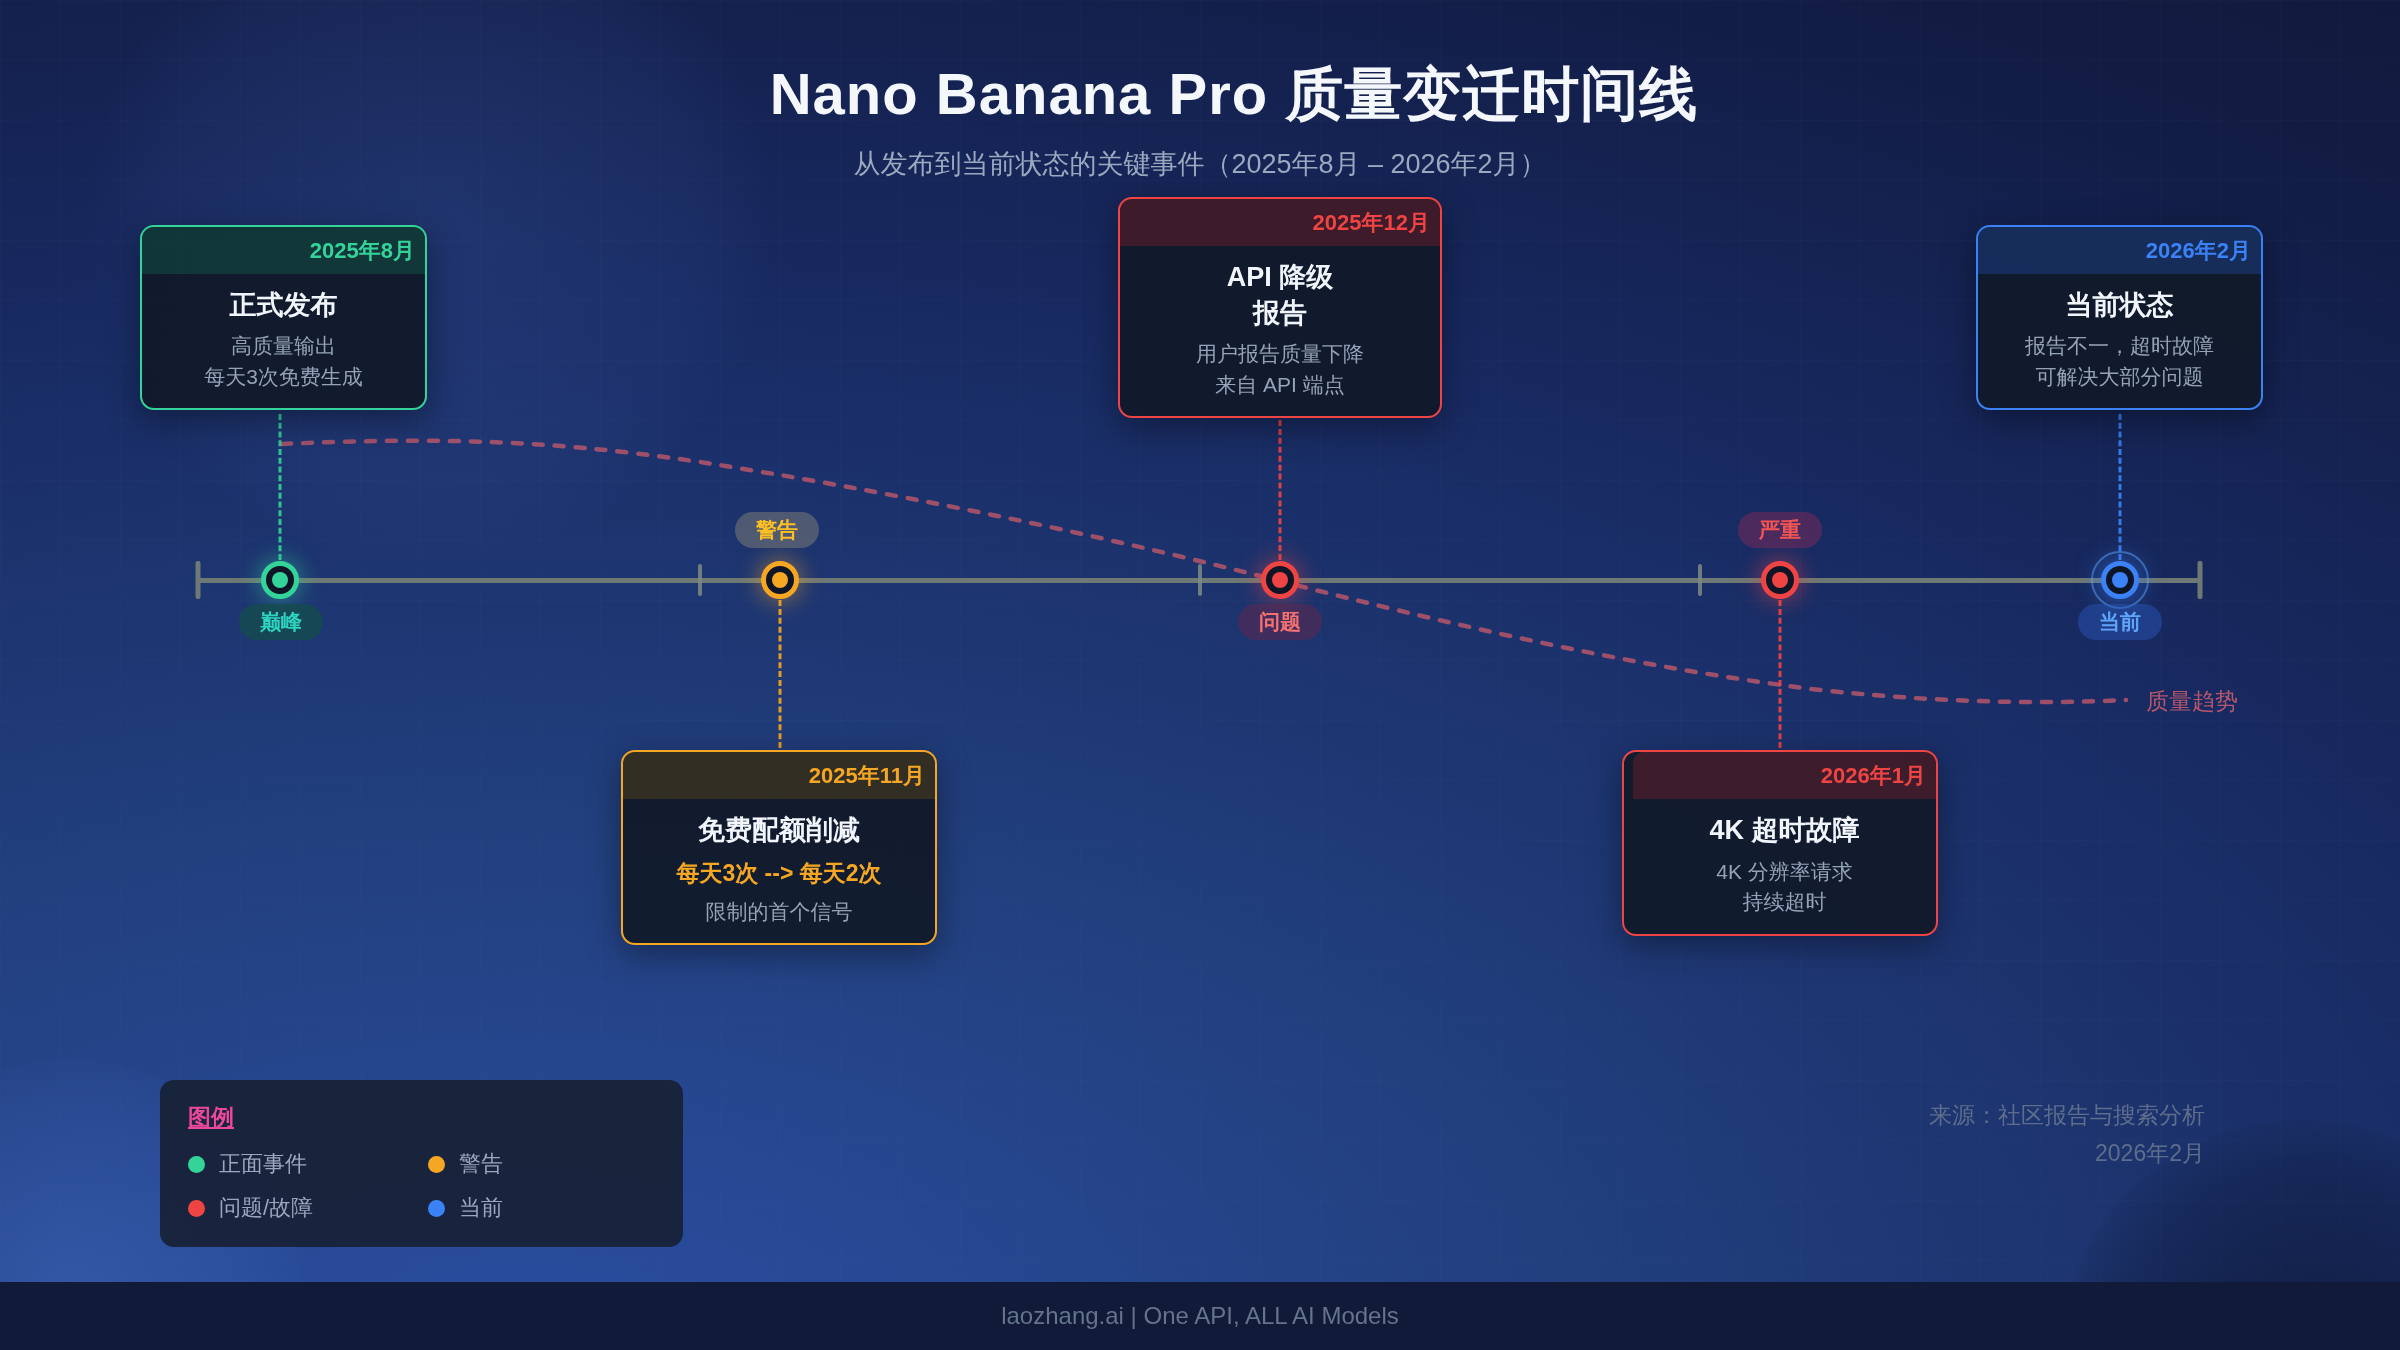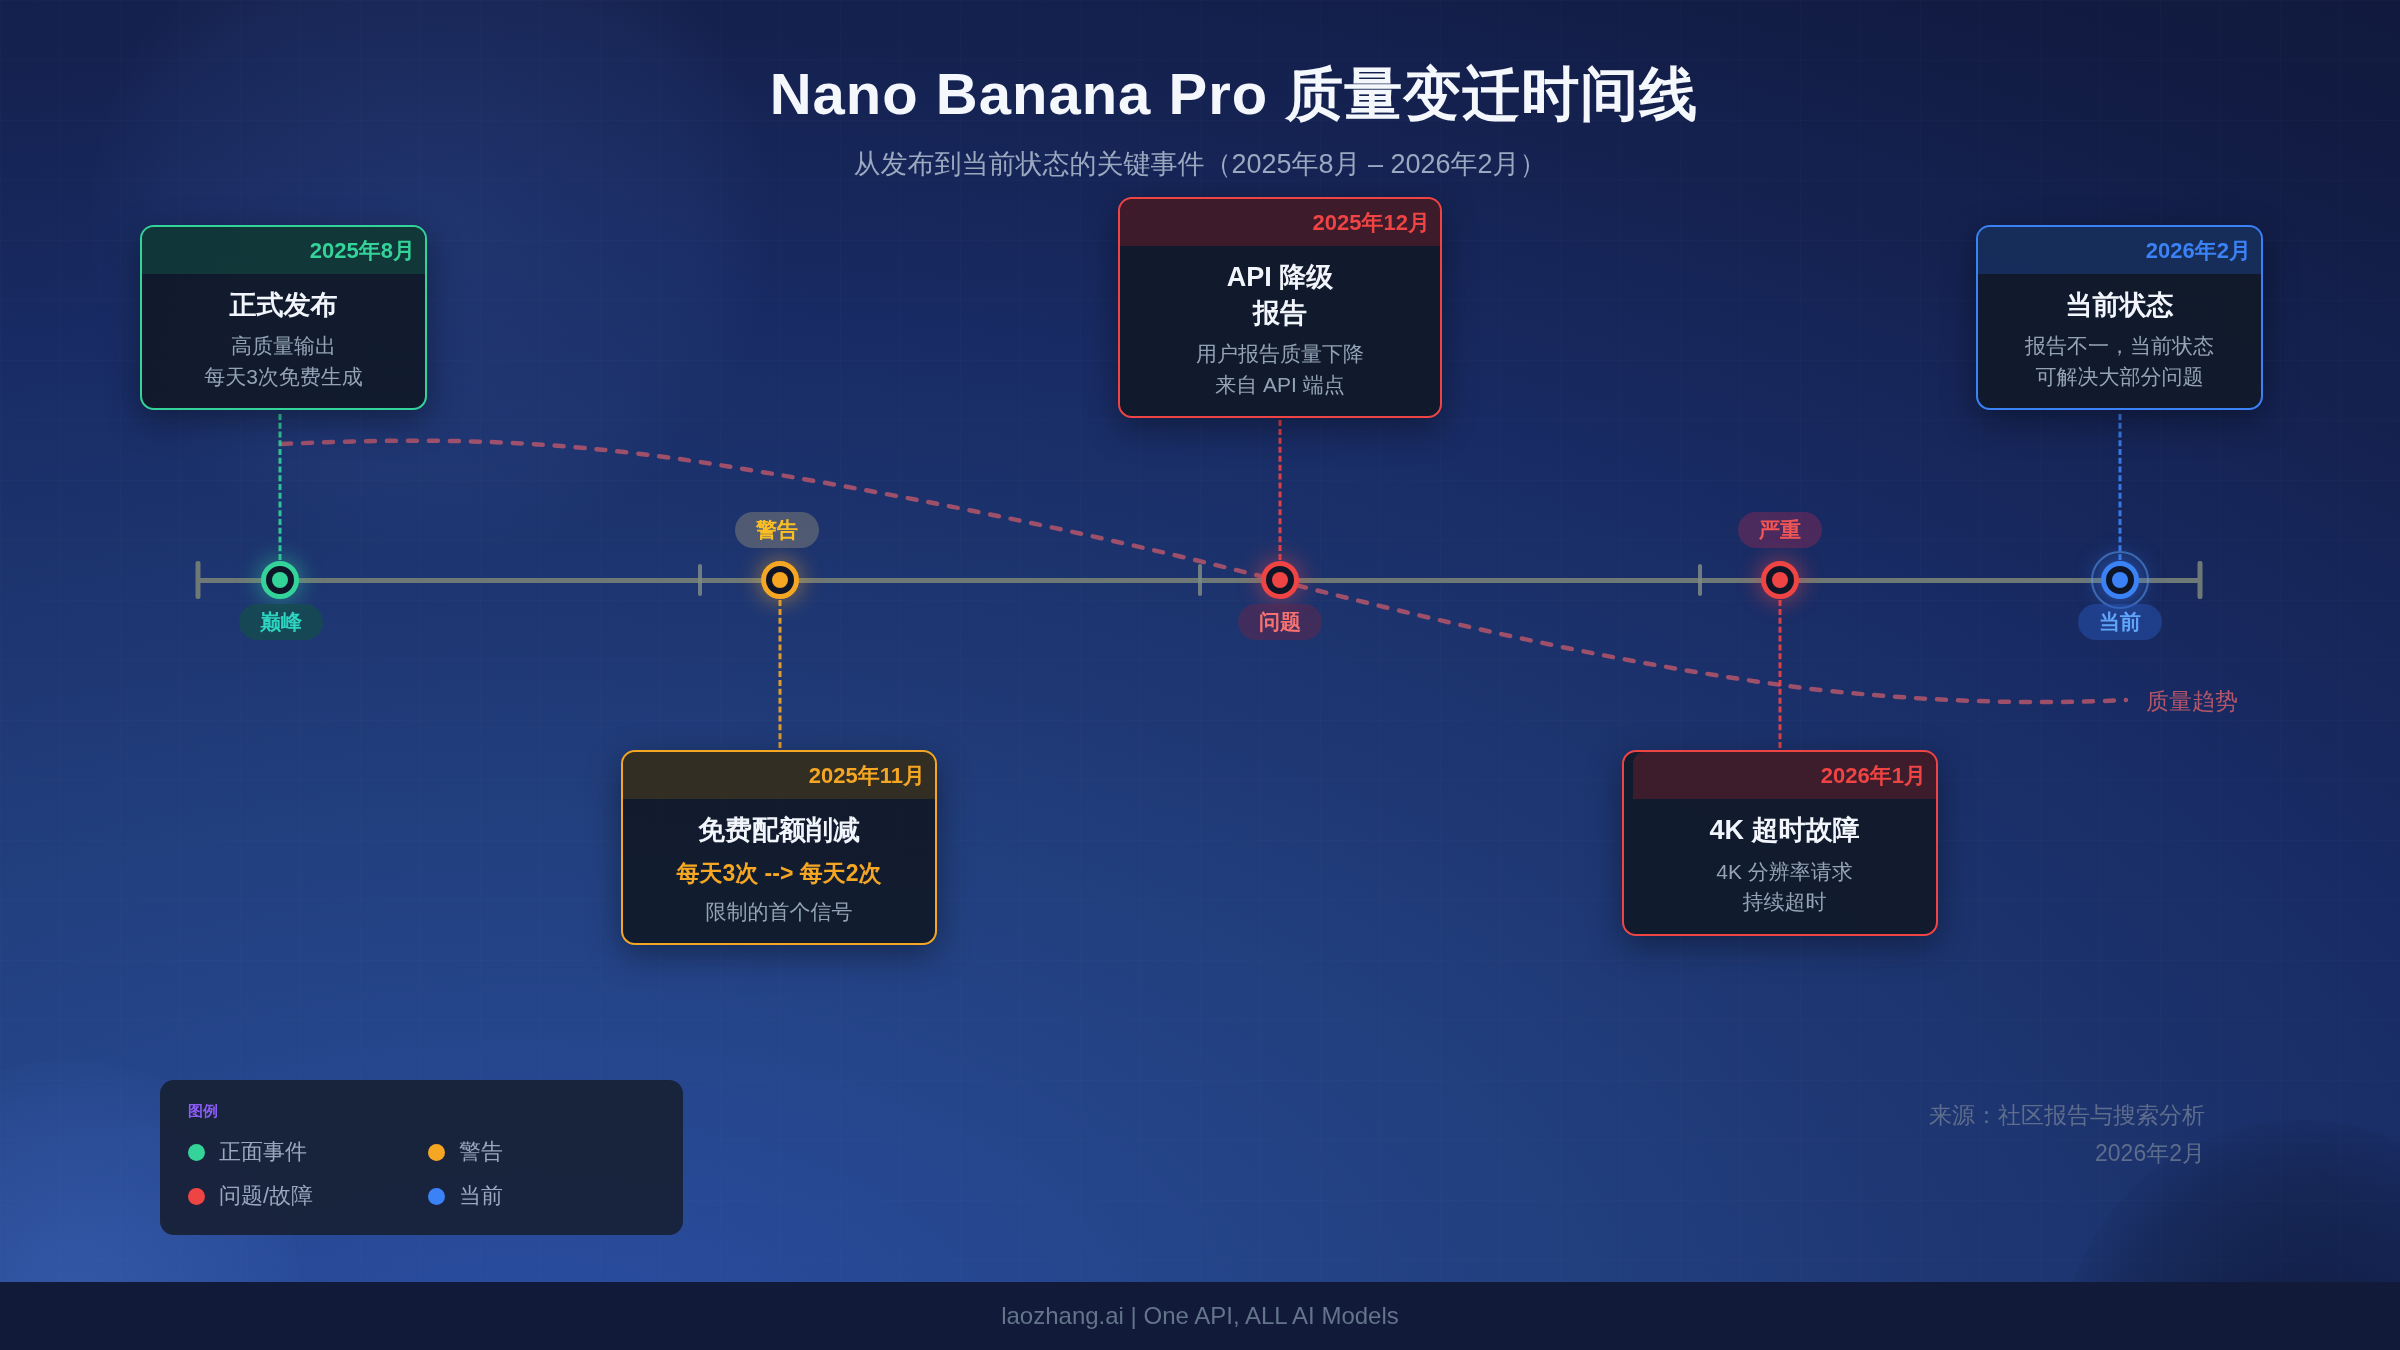--- a/index.html
+++ b/index.html
@@ -84,21 +84,21 @@
   .badge.above{top:512px;} .badge.below{top:604px;}
   .badge-peak   {left:281px; background:rgba(19,78,74,.72); color:#2dd4bf;}
   .badge-warn   {left:777px; background:rgba(100,106,116,.72);color:#fbbf24;}
   .badge-issue  {left:1280px;background:rgba(94,40,78,.55);  color:#f87171;}
   .badge-severe {left:1780px;background:rgba(110,42,90,.6);  color:#f25555;}
   .badge-current{left:2120px;background:rgba(43,88,190,.45); color:#60a5fa;}
 
   
   .legend{position:absolute;left:160px;top:1080px;width:523px;box-sizing:border-box;
     padding:22px 28px 24px;background:rgba(24,32,54,.93);border-radius:14px;}
-  .legend-title{font-size:15px;font-weight:700;color:#8b5cf6;margin-bottom:16px;}
+  .legend-title{font-size:23px;font-weight:700;color:#ec4899;margin-bottom:16px;text-decoration:underline;}
   .legend-grid{display:grid;grid-template-columns:240px auto;row-gap:14px;}
   .legend-item{display:flex;align-items:center;gap:14px;font-size:22px;color:#9aa7bd;}
   .legend-dot{width:17px;height:17px;border-radius:50%;flex:0 0 auto;}
 
   
   .source{position:absolute;right:195px;top:1096px;text-align:right;
     font-size:23px;color:#5e6d8c;line-height:38px;}
   .footer{position:absolute;left:0;bottom:0;width:100%;height:68px;background:#111a38;}
   .footer-text{width:100%;text-align:center;line-height:68px;font-size:24px;color:#64748b;}
 </style>
@@ -199,21 +199,21 @@
       <div class="card-title">4K 超时故障</div>
       <div class="card-desc">4K 分辨率请求
 持续超时</div>
     </div>
   </div>
 
   <div class="card ev-current card5">
     <div class="card-header">2026年2月</div>
     <div class="card-body">
       <div class="card-title">当前状态</div>
-      <div class="card-desc">报告不一，当前状态
+      <div class="card-desc">报告不一，超时故障
 可解决大部分问题</div>
     </div>
   </div>
 
   <div class="legend">
     <div class="legend-title">图例</div>
     <div class="legend-grid">
       <div class="legend-item">
         <span class="legend-dot" style="background: rgb(52, 211, 153);"></span>
         <span>正面事件</span>

